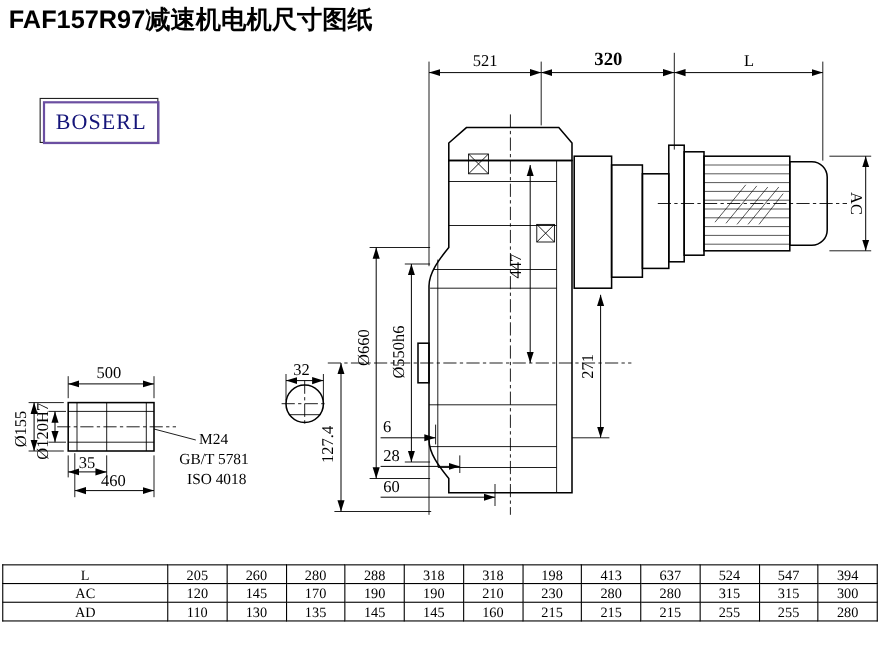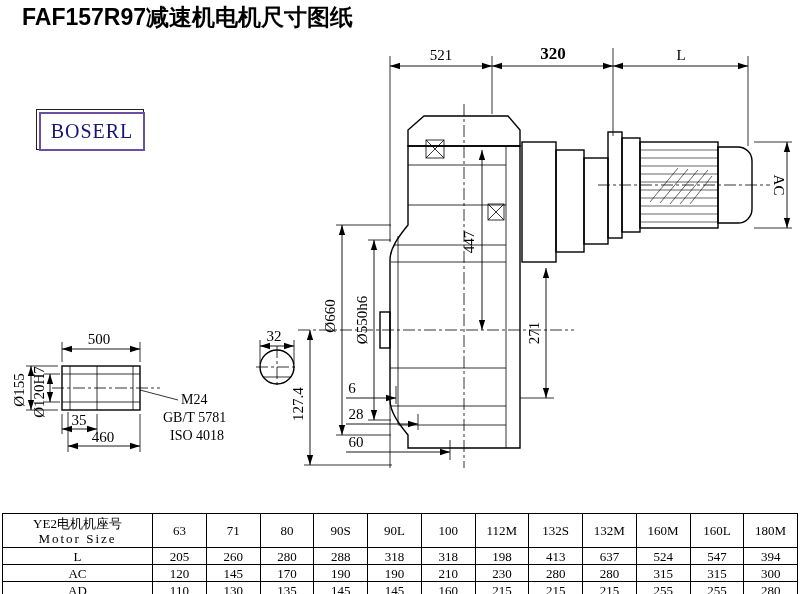--- a/index.html
+++ b/index.html
@@ -1,18 +1,18 @@
 <!DOCTYPE html>
 <html><head>
 <meta charset="utf-8">
 <style>
   html,body{margin:0;padding:0;background:#fff;}
   .page{position:relative;width:800px;height:594px;background:#fff;overflow:hidden;font-family:"Liberation Sans",sans-serif;}
-  .title{position:absolute;left:22px;top:2px;font-size:23px;font-weight:700;color:#000;white-space:nowrap;}
-  .logo{position:absolute;left:36px;top:109px;width:102px;height:35px;border:1px solid #222;padding:2px;background:#fff;}
+  .title{position:absolute;left:8px;top:2px;font-size:23px;font-weight:700;color:#000;white-space:nowrap;}
+  .logo{position:absolute;left:36px;top:89px;width:102px;height:35px;border:1px solid #222;padding:2px;background:#fff;}
   .logo-inner{width:100%;height:100%;border:2px solid #6b4fa1;display:flex;align-items:center;justify-content:center;}
   .logo-inner span{font-family:"Liberation Serif",serif;font-size:20px;color:#15157a;letter-spacing:1px;}
   svg.drawing{position:absolute;left:0;top:0;}
   .o{fill:none;stroke:#000;stroke-width:1.4;}
   .t{fill:none;stroke:#000;stroke-width:0.8;}
   .h{fill:none;stroke:#000;stroke-width:0.6;}
   .d{fill:none;stroke:#000;stroke-width:0.9;}
   .cl{fill:none;stroke:#000;stroke-width:0.8;stroke-dasharray:12 3 3 3;}
   text.dim{font-family:"Liberation Serif",serif;font-size:15px;fill:#000;}
   text.dim.b{font-weight:700;font-size:17px;}
@@ -215,38 +215,20 @@
           <col>
           <col>
           <col>
           <col>
           <col>
           <col>
           <col>
           <col>
       </colgroup>
       <tbody id="tbody">
-          <tr class="hdr">
-            <td class="first">
-              <div>YE2电机机座号</div>
-              <div class="ms">Motor Size</div>
-            </td>
-            <td>63</td>
-            <td>71</td>
-            <td>80</td>
-            <td>90S</td>
-            <td>90L</td>
-            <td>100</td>
-            <td>112M</td>
-            <td>132S</td>
-            <td>132M</td>
-            <td>160M</td>
-            <td>160L</td>
-            <td>180M</td>
-          </tr>
           <tr>
             <td class="first">L</td>
             <td>205</td>
             <td>260</td>
             <td>280</td>
             <td>288</td>
             <td>318</td>
             <td>318</td>
             <td>198</td>
             <td>413</td>

